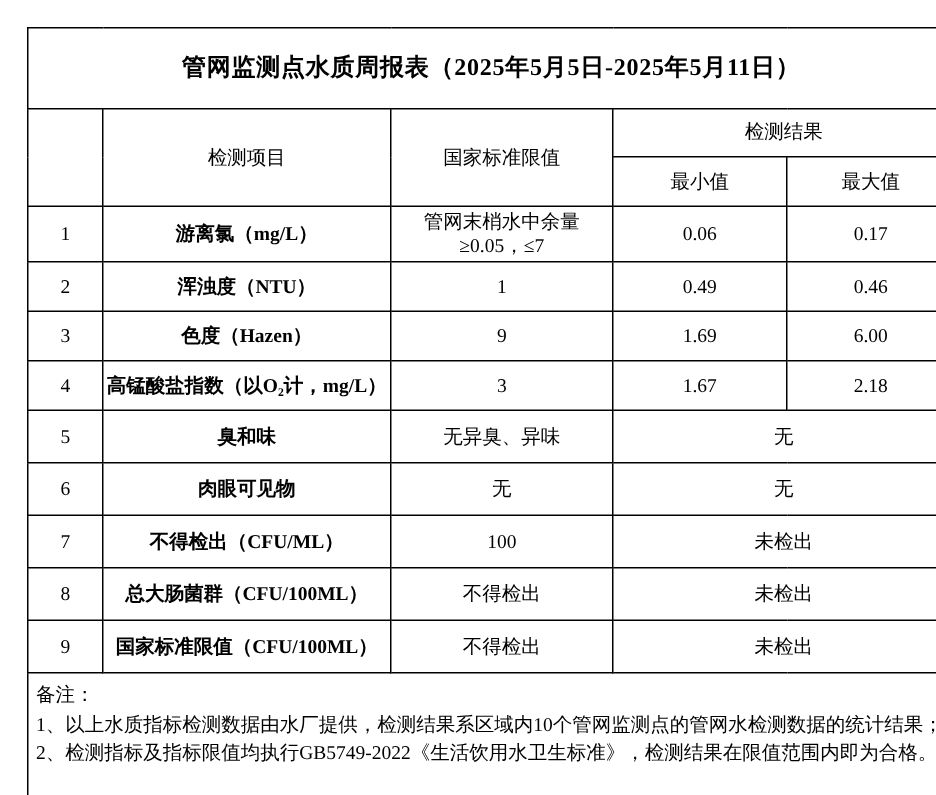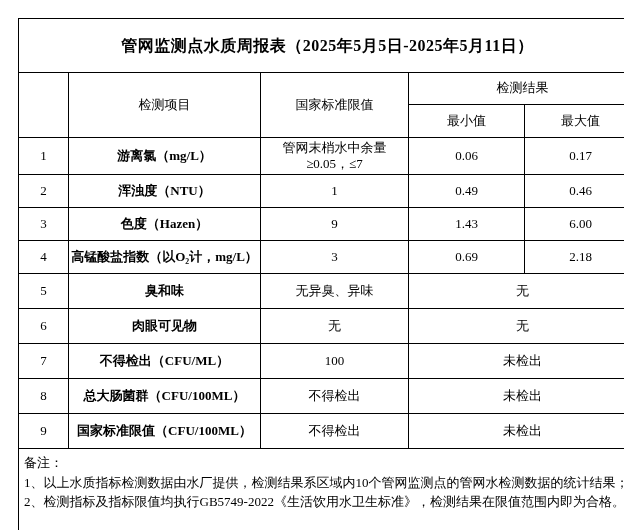--- a/index.html
+++ b/index.html
@@ -86,28 +86,28 @@
           <td>2</td>
           <td class="item-cell">浑浊度（NTU）</td>
           <td>1</td>
           <td>0.49</td>
           <td>0.46</td>
         </tr>
         <tr class="row-std">
           <td>3</td>
           <td class="item-cell">色度（Hazen）</td>
           <td>9</td>
-          <td>1.43</td>
+          <td>1.69</td>
           <td>6.00</td>
         </tr>
         <tr class="row-std">
           <td>4</td>
           <td class="item-cell">高锰酸盐指数（以O₂计，mg/L）</td>
           <td>3</td>
-          <td>0.69</td>
+          <td>1.67</td>
           <td>2.18</td>
         </tr>
         <tr class="row-mid">
           <td>5</td>
           <td class="item-cell">臭和味</td>
           <td>无异臭、异味</td>
           <td colspan="2">无</td>
         </tr>
         <tr class="row-mid">
           <td>6</td>

